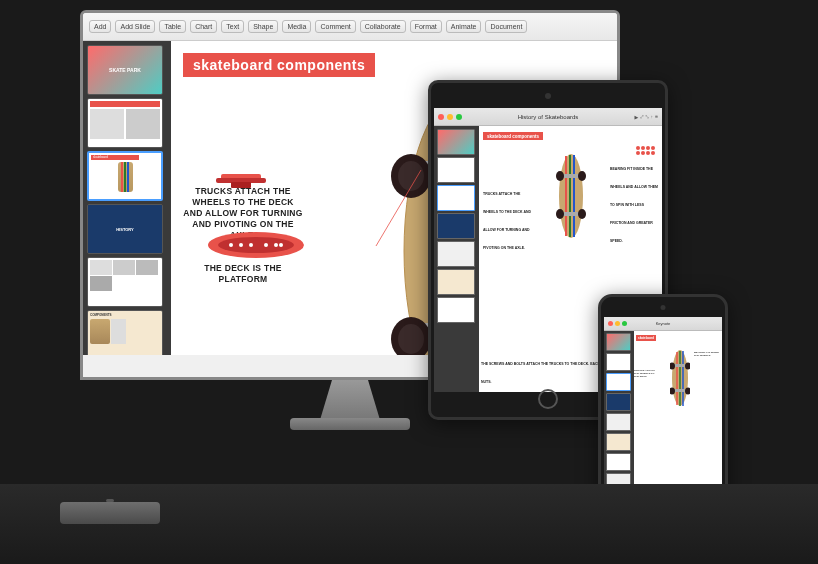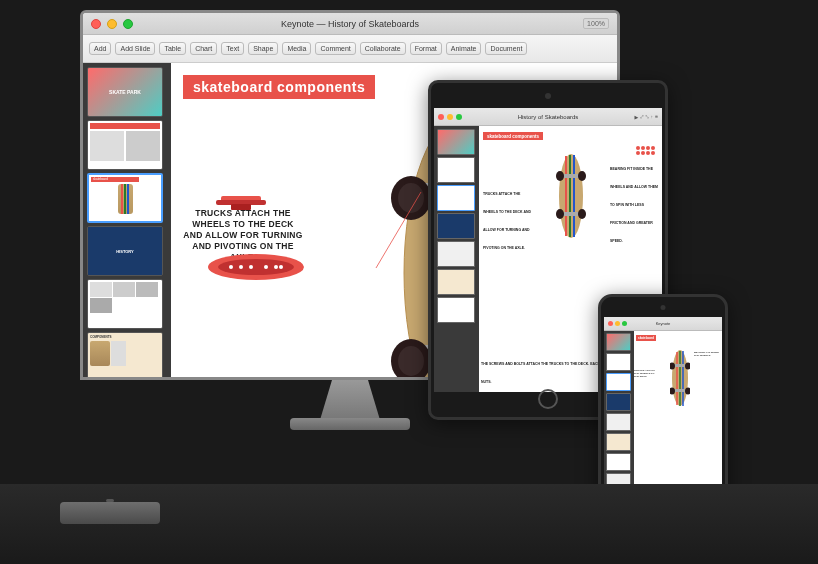--- a/index.html
+++ b/index.html
@@ -526,29 +526,20 @@
       font-weight: 700;
       padding: 1px 2px;
     }
   </style>
 </head>
 <body>
 
 <div class="monitor">
   <div class="monitor-screen">
 
-    <div class="titlebar">
-      <div class="traffic-light red"></div>
-      <div class="traffic-light yellow"></div>
-      <div class="traffic-light green"></div>
-      <span class="titlebar-title">Keynote — History of Skateboards</span>
-      <div class="titlebar-toolbar">
-        <span class="toolbar-btn">100%</span>
-      </div>
-    </div>
 
     <div class="keynote-toolbar">
       <span class="keynote-toolbar-btn">Add</span>
       <span class="keynote-toolbar-btn">Add Slide</span>
       <span class="keynote-toolbar-btn">Table</span>
       <span class="keynote-toolbar-btn">Chart</span>
       <span class="keynote-toolbar-btn">Text</span>
       <span class="keynote-toolbar-btn">Shape</span>
       <span class="keynote-toolbar-btn">Media</span>
       <span class="keynote-toolbar-btn">Comment</span>
@@ -645,20 +636,23 @@
           </div>
 
           <div class="annotation annotation-bearings">
             <span>BEARINGS FIT INSIDE THE WHEELS AND ALLOW THEM TO SPIN WITH LESS FRICTION AND GREATER SPEED.</span>
           </div>
 
           <div class="annotation annotation-trucks">
             <span>TRUCKS ATTACH THE WHEELS TO THE DECK AND ALLOW FOR TURNING AND PIVOTING ON THE AXLE.</span>
           </div>
 
+          <div class="annotation annotation-deck">
+            <span>THE DECK IS THE PLATFORM</span>
+          </div>
 
           <div class="screw-dots">
             <div class="screw-row">
               <div class="screw-dot"></div>
               <div class="screw-dot"></div>
               <div class="screw-dot"></div>
               <div class="screw-dot"></div>
             </div>
             <div class="screw-row">
               <div class="screw-dot"></div>

